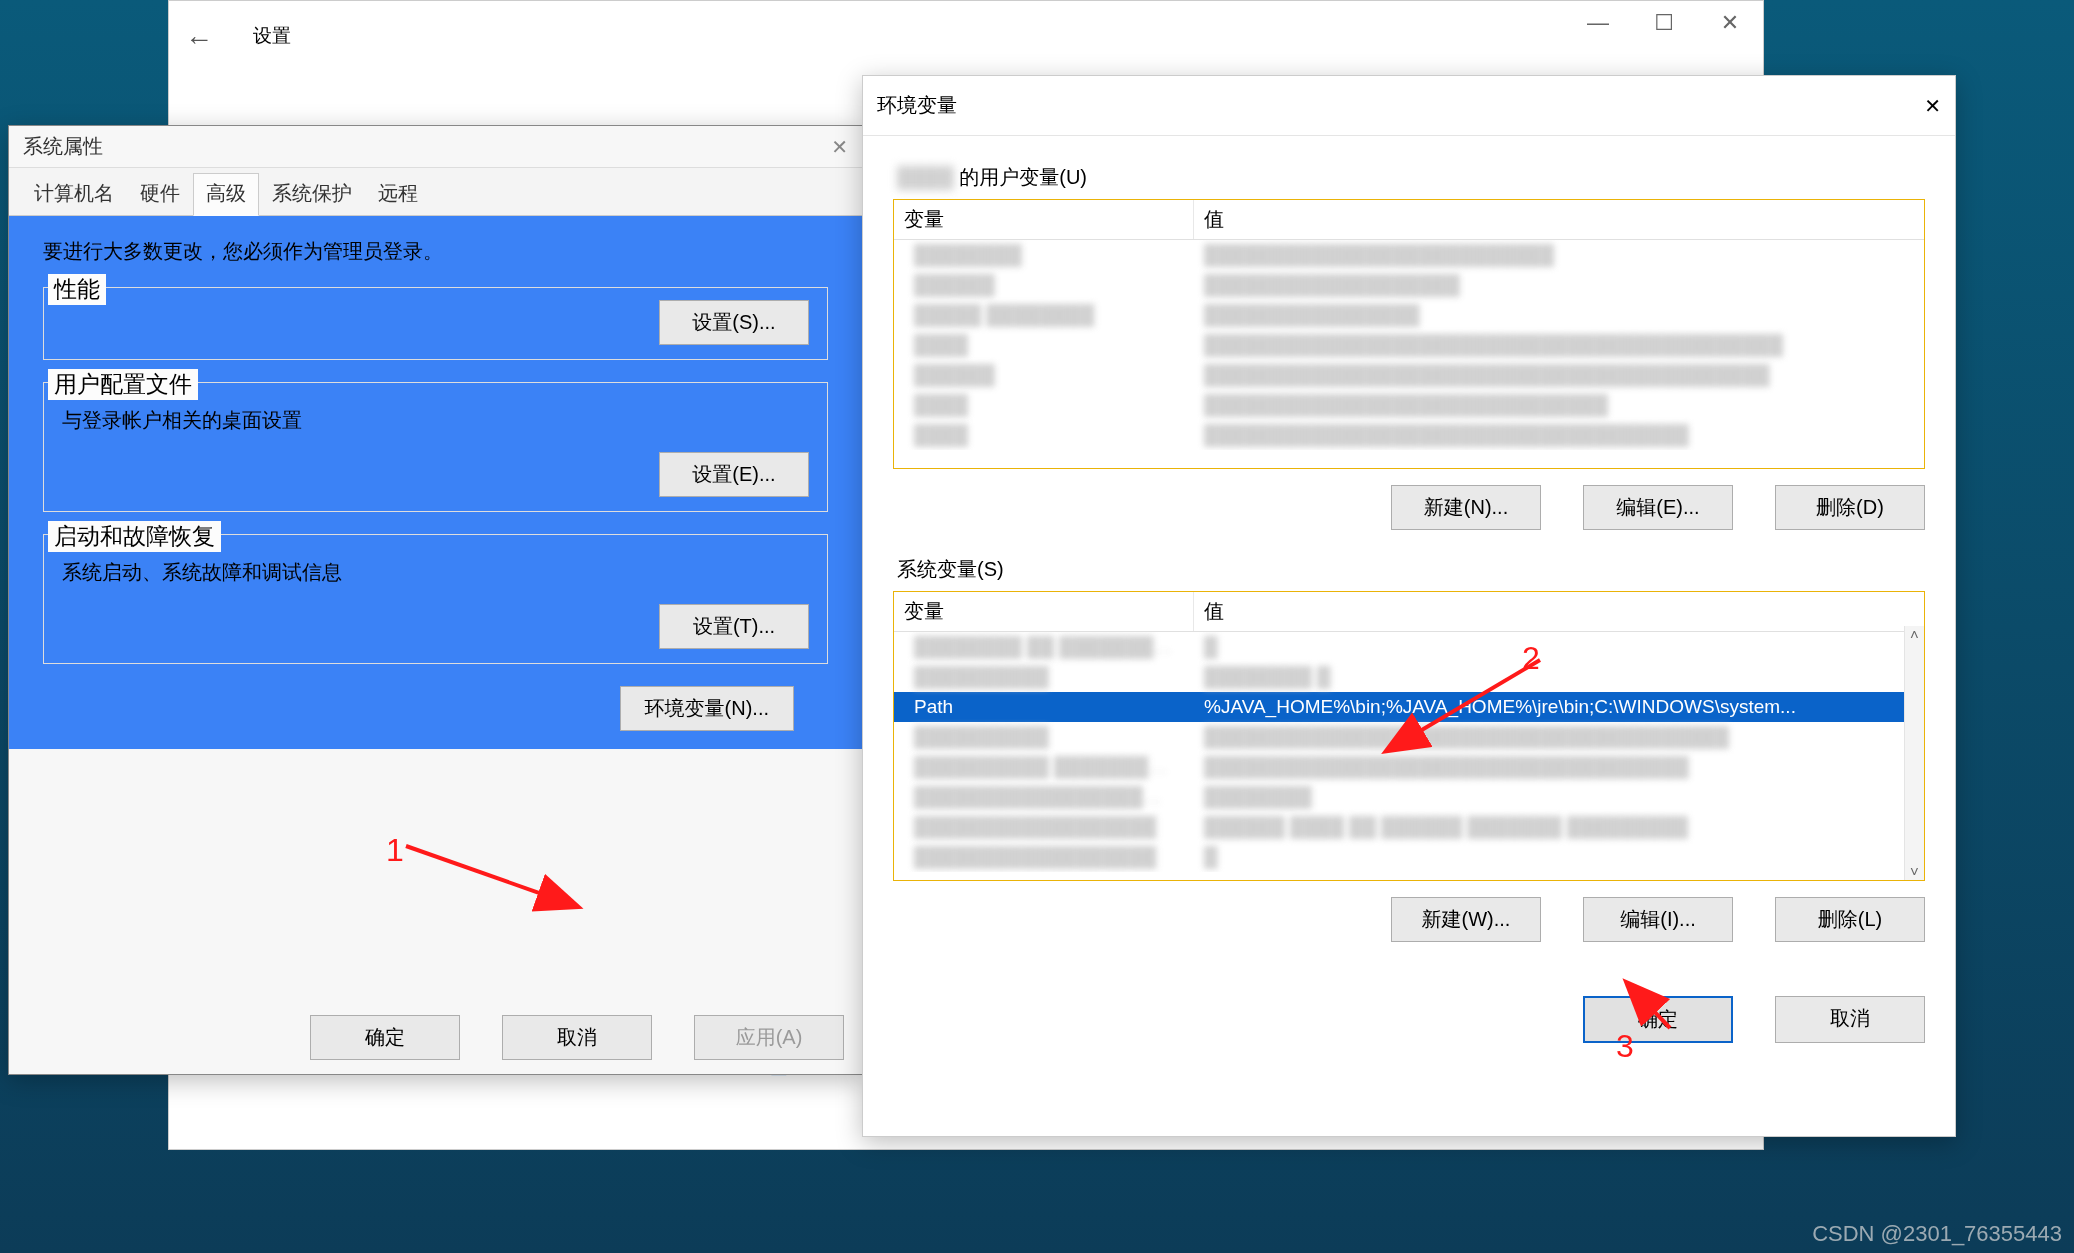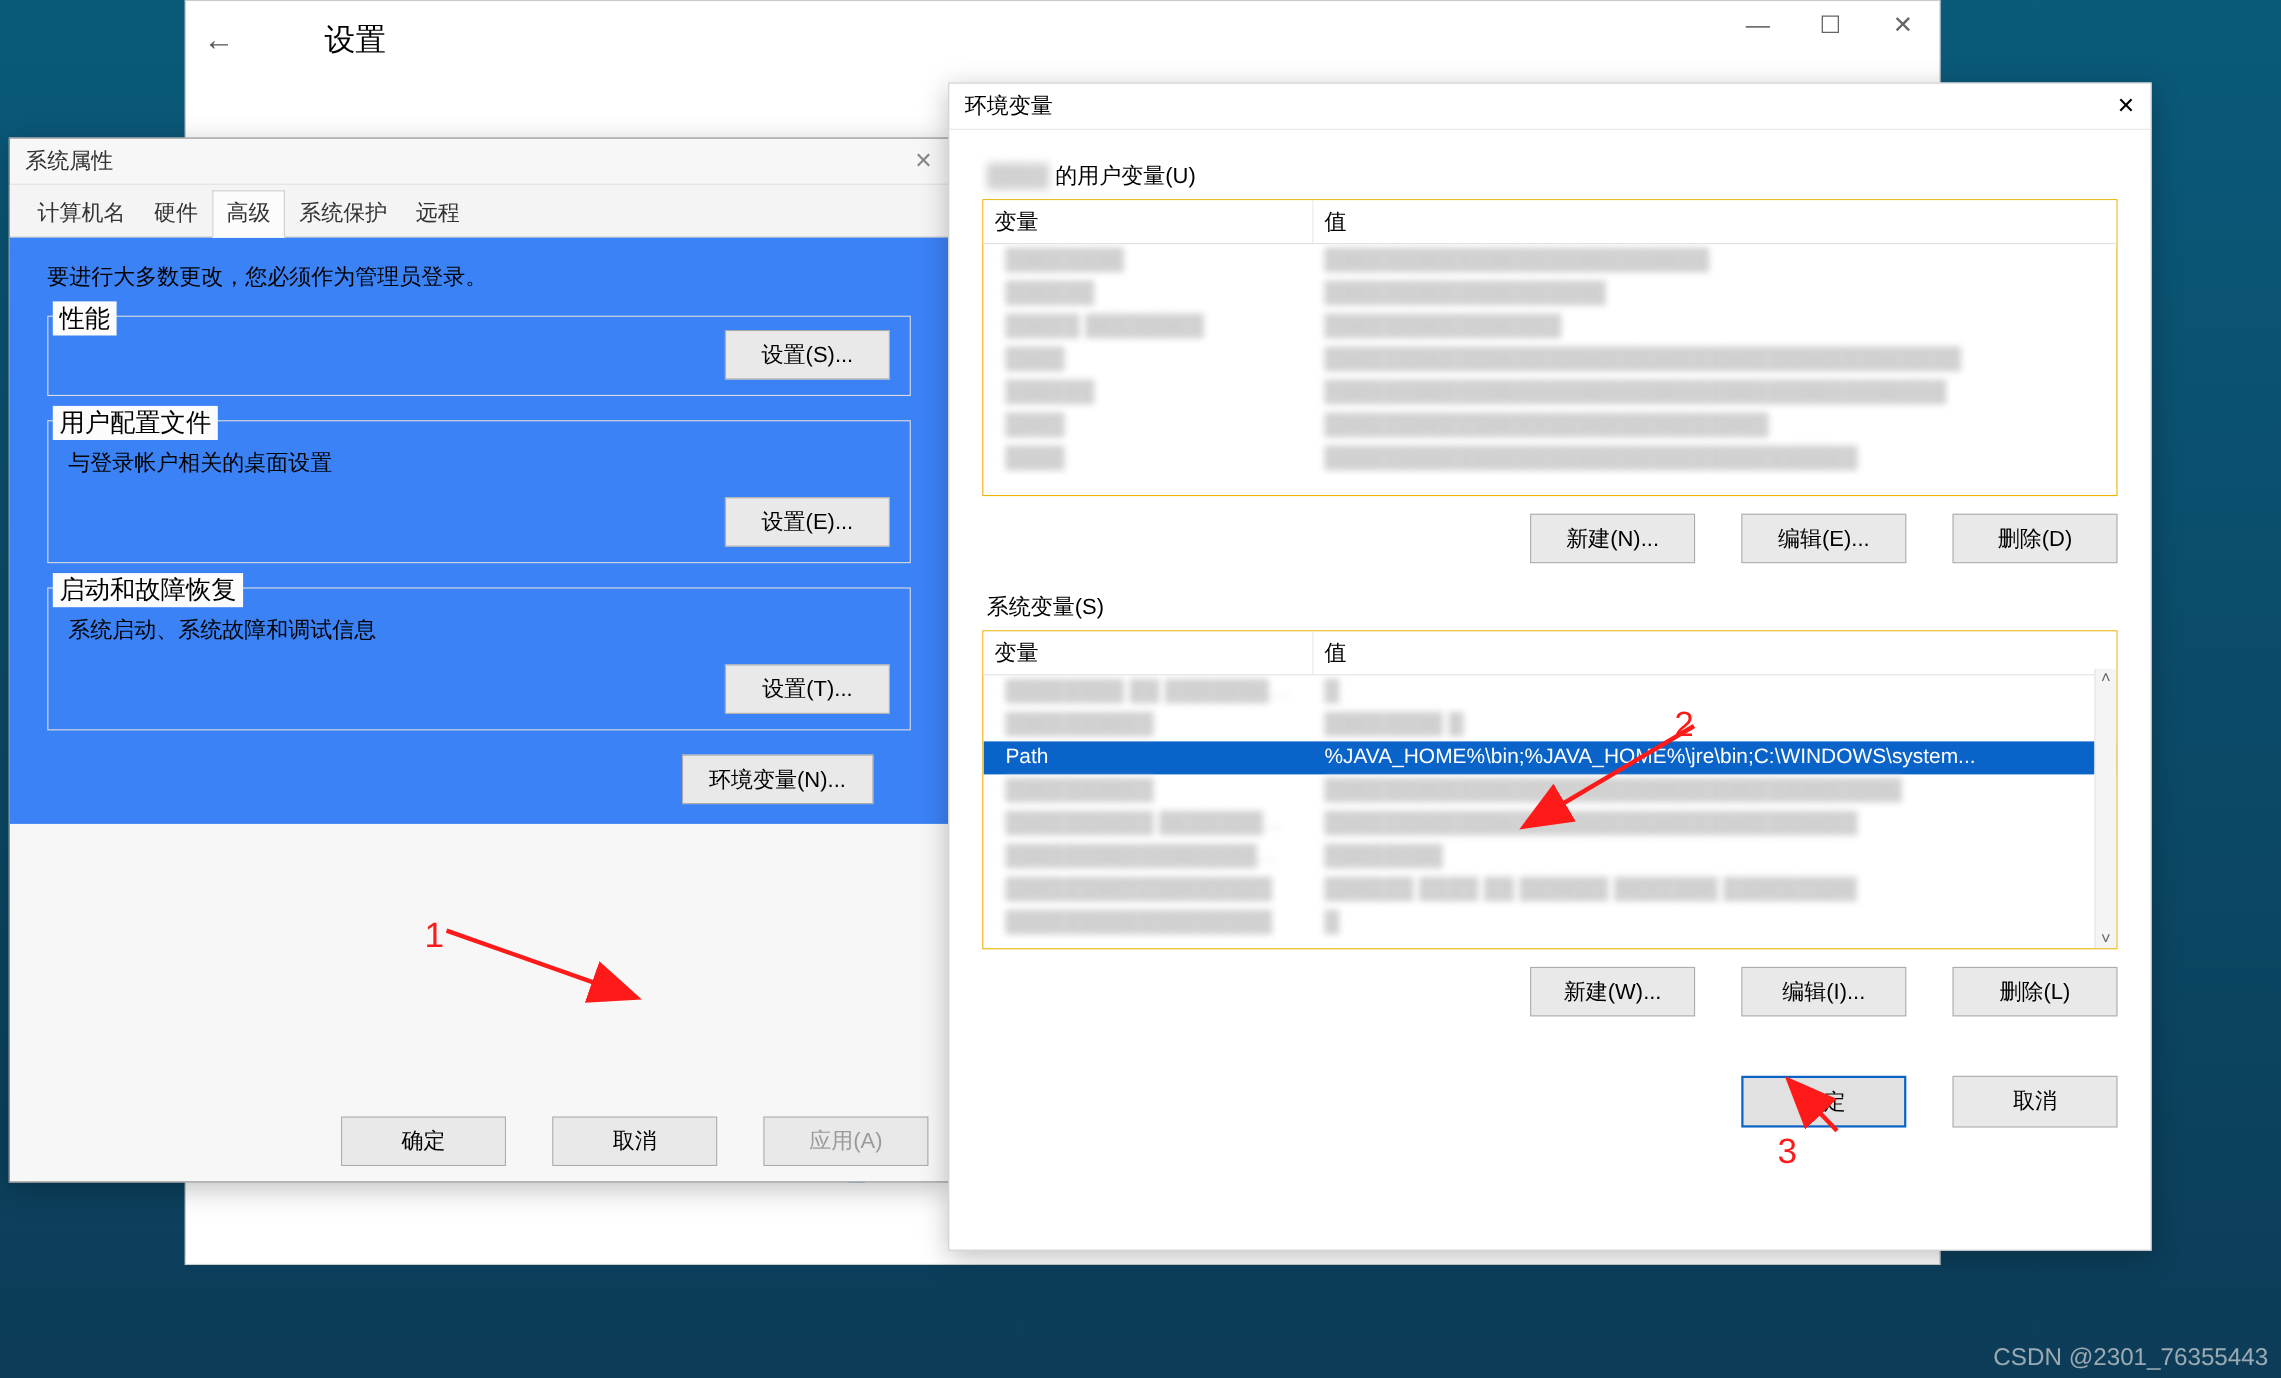--- a/index.html
+++ b/index.html
@@ -4,21 +4,21 @@
 <style>
 html,body{margin:0;padding:0;height:100%;width:100%;font-family:"Microsoft YaHei","Segoe UI",Tahoma,sans-serif;background:#0a5a7a;color:#000;}
 *{box-sizing:border-box;}
 .canvas{position:relative;width:2074px;height:1253px;background:linear-gradient(#0a5a7a,#0c3c58);}
 .win{position:absolute;background:#fff;border:1px solid #888;box-shadow:0 6px 24px rgba(0,0,0,.25);}
 .win2{position:absolute;background:#fff;border:1px solid #ccc;}
 
 .settings{left:168px;top:0;width:1596px;height:1150px;background:#fff;}
 .settings .titlebar{height:70px;display:flex;align-items:center;border-bottom:0;}
 .settings .back{width:60px;height:60px;display:flex;align-items:center;justify-content:center;font-size:28px;color:#555;}
-.settings .title{font-size:28px;margin-left:66px;}
+.settings .title{font-size:19px;margin-left:24px;}
 .settings .winbtns{position:absolute;right:0;top:0;display:flex;}
 .settings .winbtns div{width:66px;height:44px;display:flex;align-items:center;justify-content:center;font-size:22px;color:#666;}
 .body-icon{display:flex;align-items:center;gap:18px;color:#222;margin-bottom:14px;}
 
 .sysprops{left:8px;top:125px;width:855px;height:950px;background:#f7f7f7;}
 .sysprops .tbar{height:42px;display:flex;align-items:center;padding:0 14px;font-size:20px;color:#333;border-bottom:1px solid #ddd;justify-content:space-between;}
 .sysprops .close{font-size:20px;color:#888;}
 .tabs{display:flex;align-items:flex-end;gap:0;padding:4px 12px 0 12px;border-bottom:1px solid #ccc;background:#f4f4f4;}
 .tab{padding:6px 12px 8px 12px;font-size:20px;color:#333;border:1px solid transparent;position:relative;top:1px;}
 .tab.active{background:#fcfcfc;border:1px solid #ccc;border-bottom:1px solid #fcfcfc;}
@@ -26,21 +26,21 @@
 .groupbox{border:1px solid #ddd;padding:12px 18px 14px 18px;margin-bottom:22px;position:relative;}
 .group-title{position:absolute;top:-14px;left:4px;background:#fcfcfc;padding:0 6px;font-size:23px;}
 .group-desc{font-size:20px;margin:12px 0 18px 0;}
 .btn{background:#e9e9e9;border:1px solid #adadad;font-size:20px;padding:8px 24px;min-width:150px;text-align:center;display:inline-block;margin-left:24px;}
 .btn.disabled{color:#9a9a9a;}
 .group-right{text-align:right;}
 .sp-right{text-align:right;padding:0 34px 0 0;}
 .sp-footer{position:absolute;bottom:14px;right:18px;display:flex;gap:18px;}
 
 .envvars{left:862px;top:75px;width:1094px;height:1062px;background:#fff;border:1px solid #ccc;}
-.envvars .tbar{height:42px;display:flex;align-items:center;justify-content:space-between;padding:0 14px;font-size:20px;border-bottom:1px solid #e5e5e5;}
+.envvars .tbar{height:60px;display:flex;align-items:center;justify-content:space-between;padding:0 14px;font-size:20px;border-bottom:1px solid #e5e5e5;}
 .ev-body{padding:18px 30px 18px 30px;}
 .section-label{font-size:20px;margin:10px 0 8px 4px;}
 .listbox{border:1px solid #eab308;height:270px;overflow:hidden;position:relative;}
 .listhdr{display:flex;background:#fff;border-bottom:1px solid #e0e0e0;font-size:20px;}
 .listhdr div:first-child{width:300px;padding:6px 10px;border-right:1px solid #e8e8e8;}
 .listhdr div:last-child{flex:1;padding:6px 10px;}
 .listrows{overflow:hidden;}
 .row{display:flex;font-size:19px;height:30px;align-items:center;}
 .row div:first-child{width:300px;padding:1px 20px;overflow:hidden;white-space:nowrap;text-overflow:ellipsis;}
 .row div:last-child{flex:1;padding:1px 10px;overflow:hidden;white-space:nowrap;text-overflow:ellipsis;}

